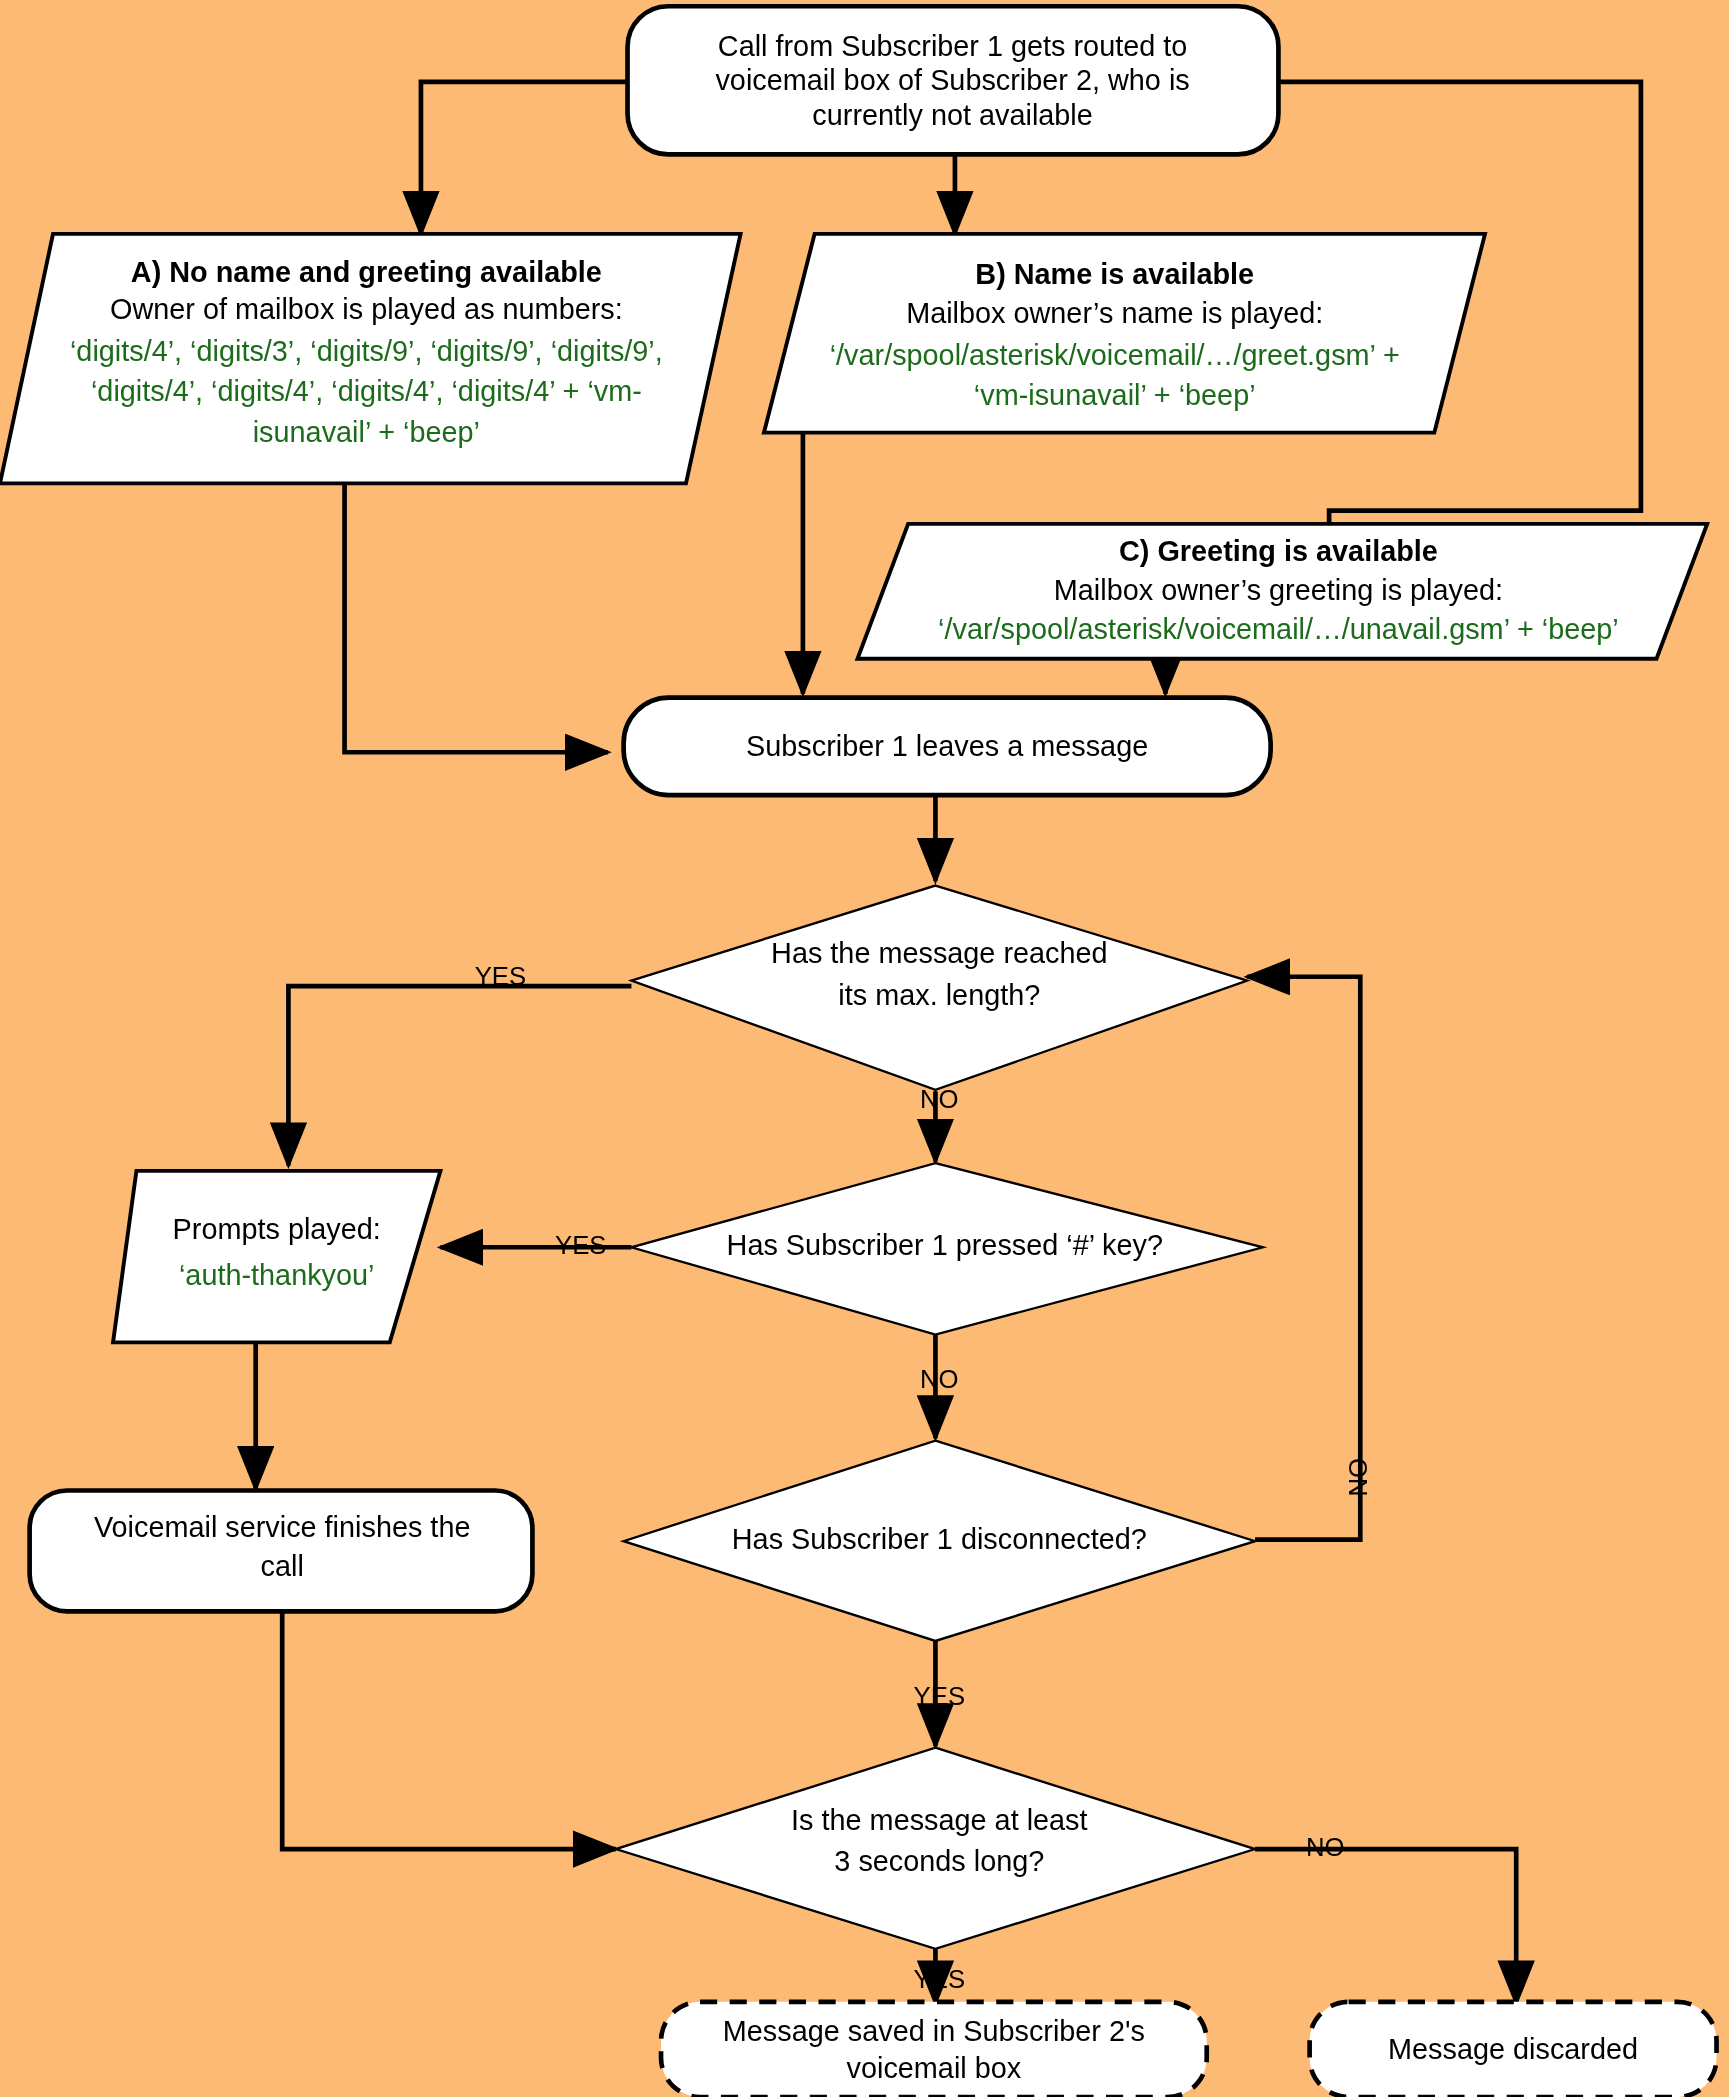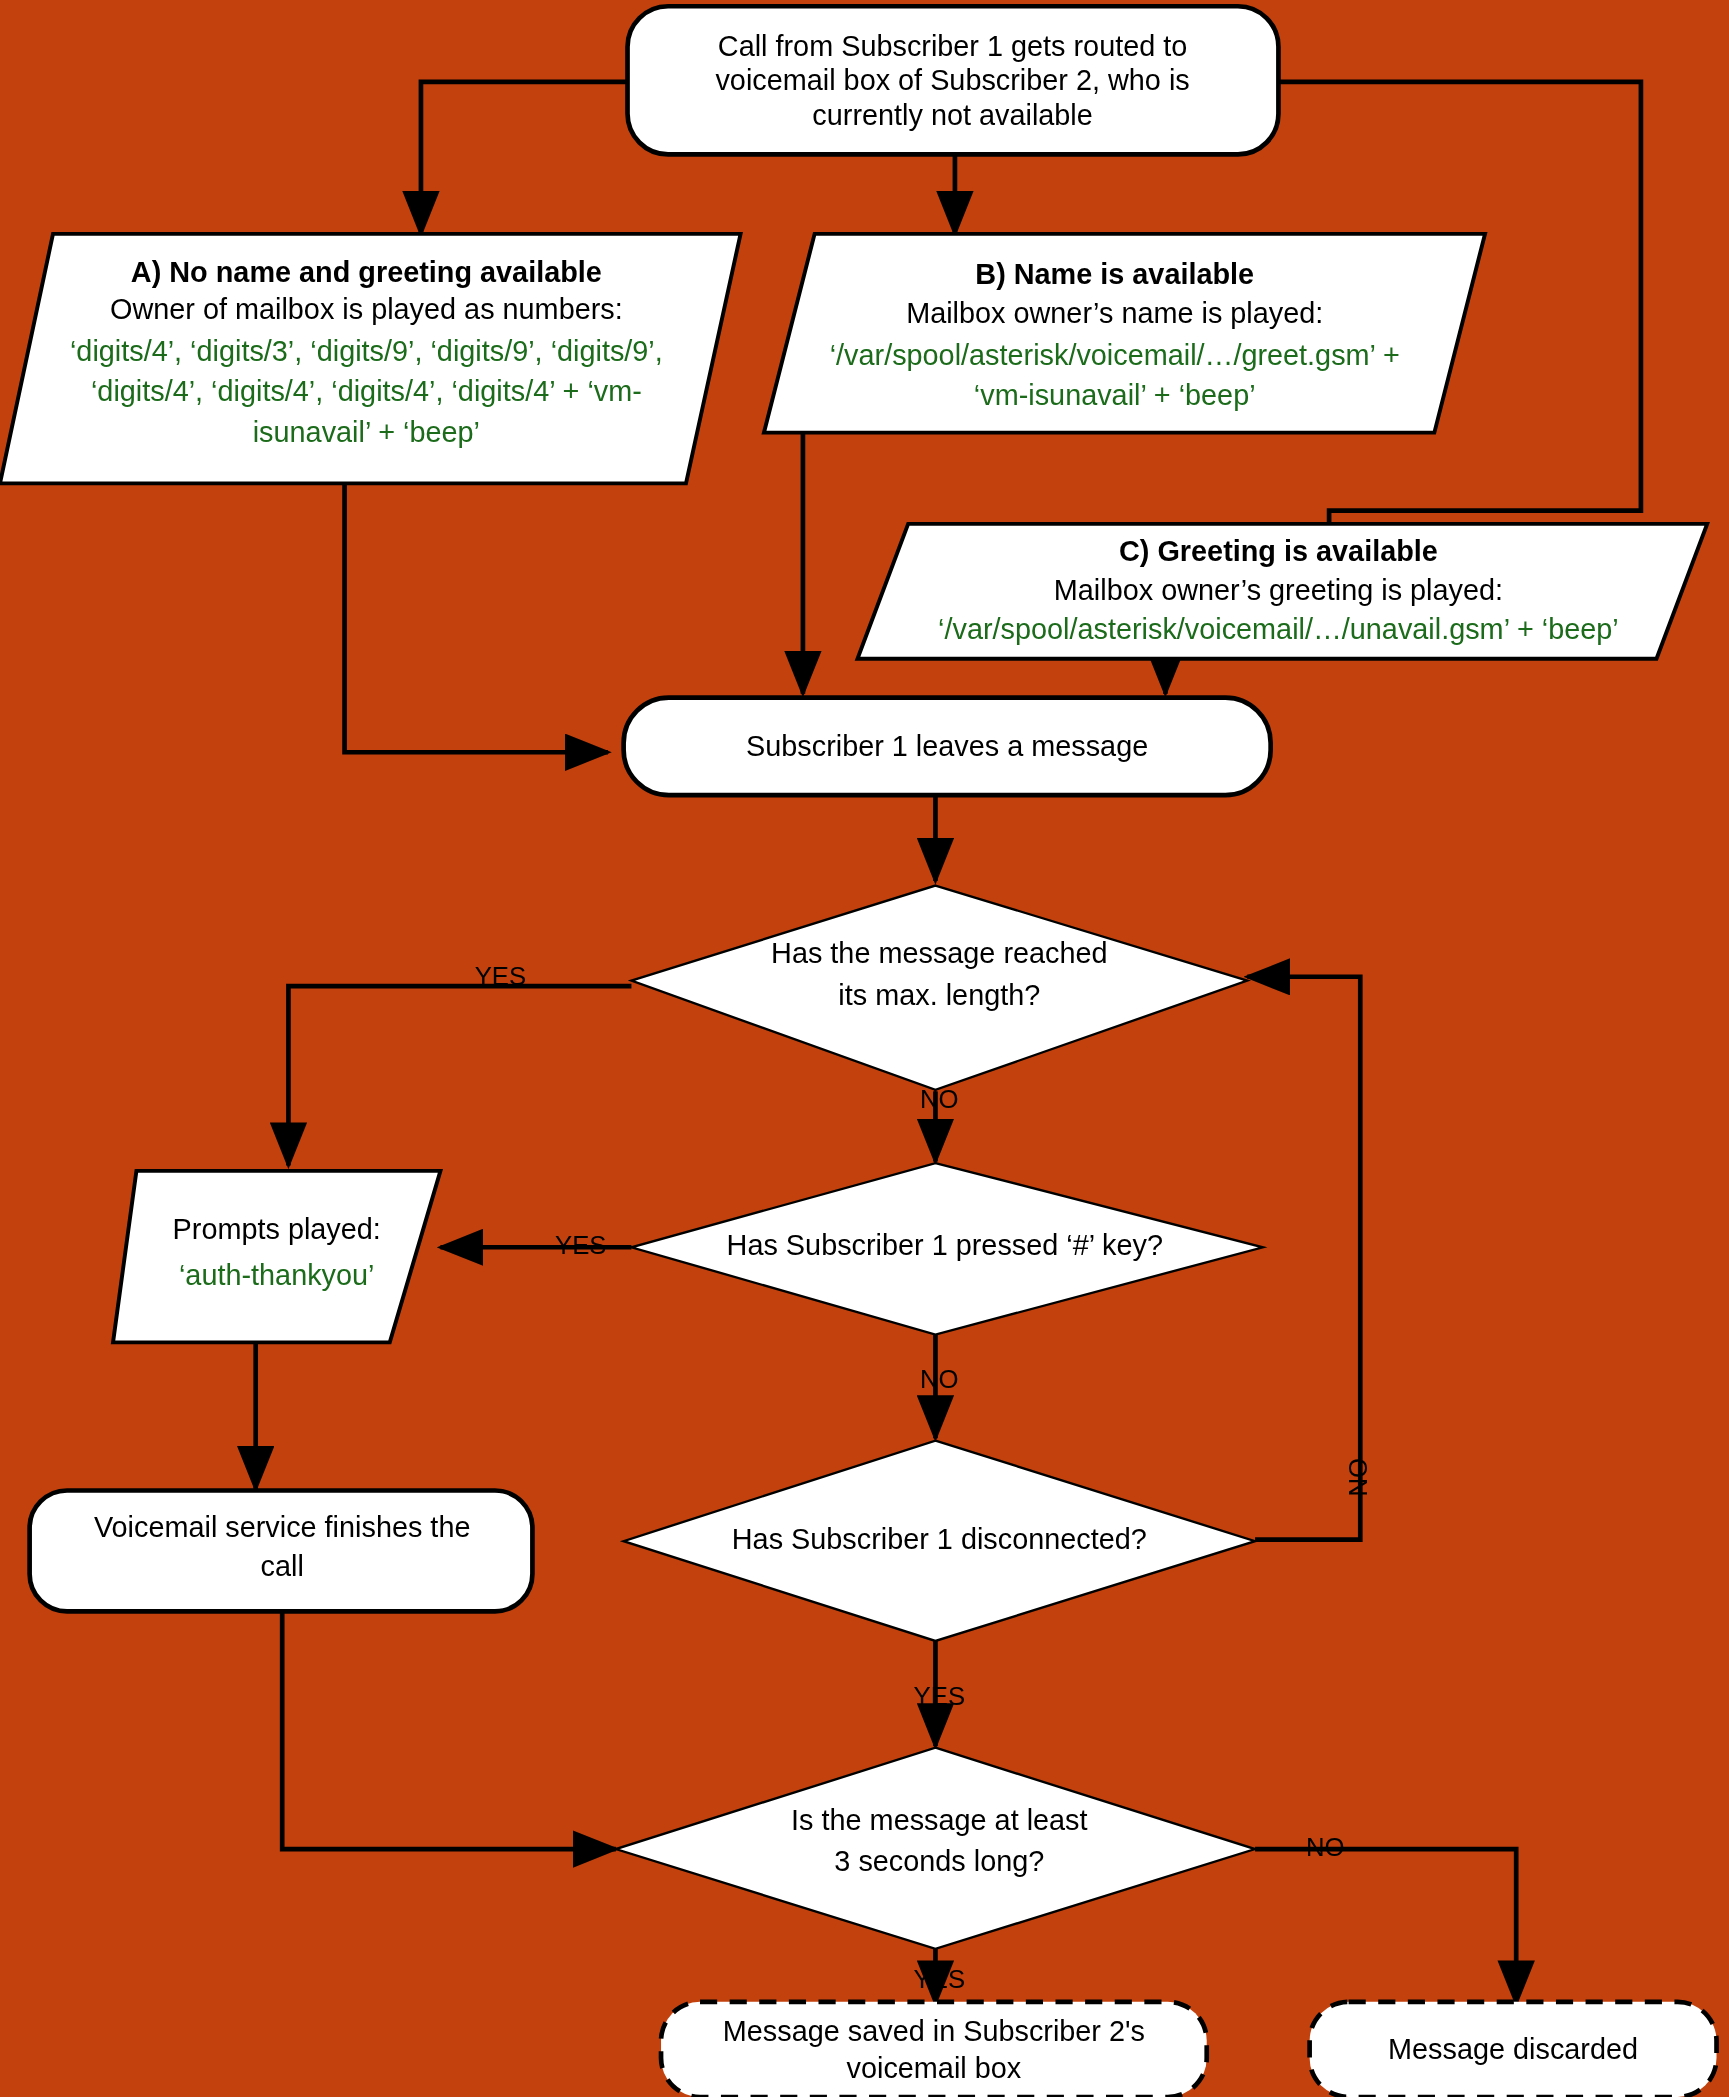--- a/index.html
+++ b/index.html
@@ -1,17 +1,17 @@
 <!DOCTYPE html>
 <html style="font-size:12.5px"><head>
 <meta charset="utf-8">
 <style>
   html,body{margin:0;padding:0;background:#ffffff;}
   body{width:1729px;height:2097px;font-family:"Liberation Sans",sans-serif;}
-  #stage{position:relative;width:1729px;height:2097px;overflow:hidden;background:#c2410c;}
+  #stage{position:relative;width:1729px;height:2097px;overflow:hidden;background:#fdba74;}
   svg{position:absolute;top:0;left:0;width:1729px;height:2097px;}
   .shp{fill:#ffffff;stroke:#000000;}
   .term{stroke-width:6;}
   .para{stroke-width:5;}
   .dia{stroke-width:3;}
   .dash{stroke-width:6;stroke-dasharray:22 16;}
   .ln{stroke:#000000;stroke-width:6;fill:none;}
   .tx{font-family:"Liberation Sans",sans-serif;font-size:37px;fill:#000000;text-anchor:middle;dominant-baseline:middle;}
   .tx.b{font-weight:bold;}
   .tx.g{fill:#1b6b1b;}

